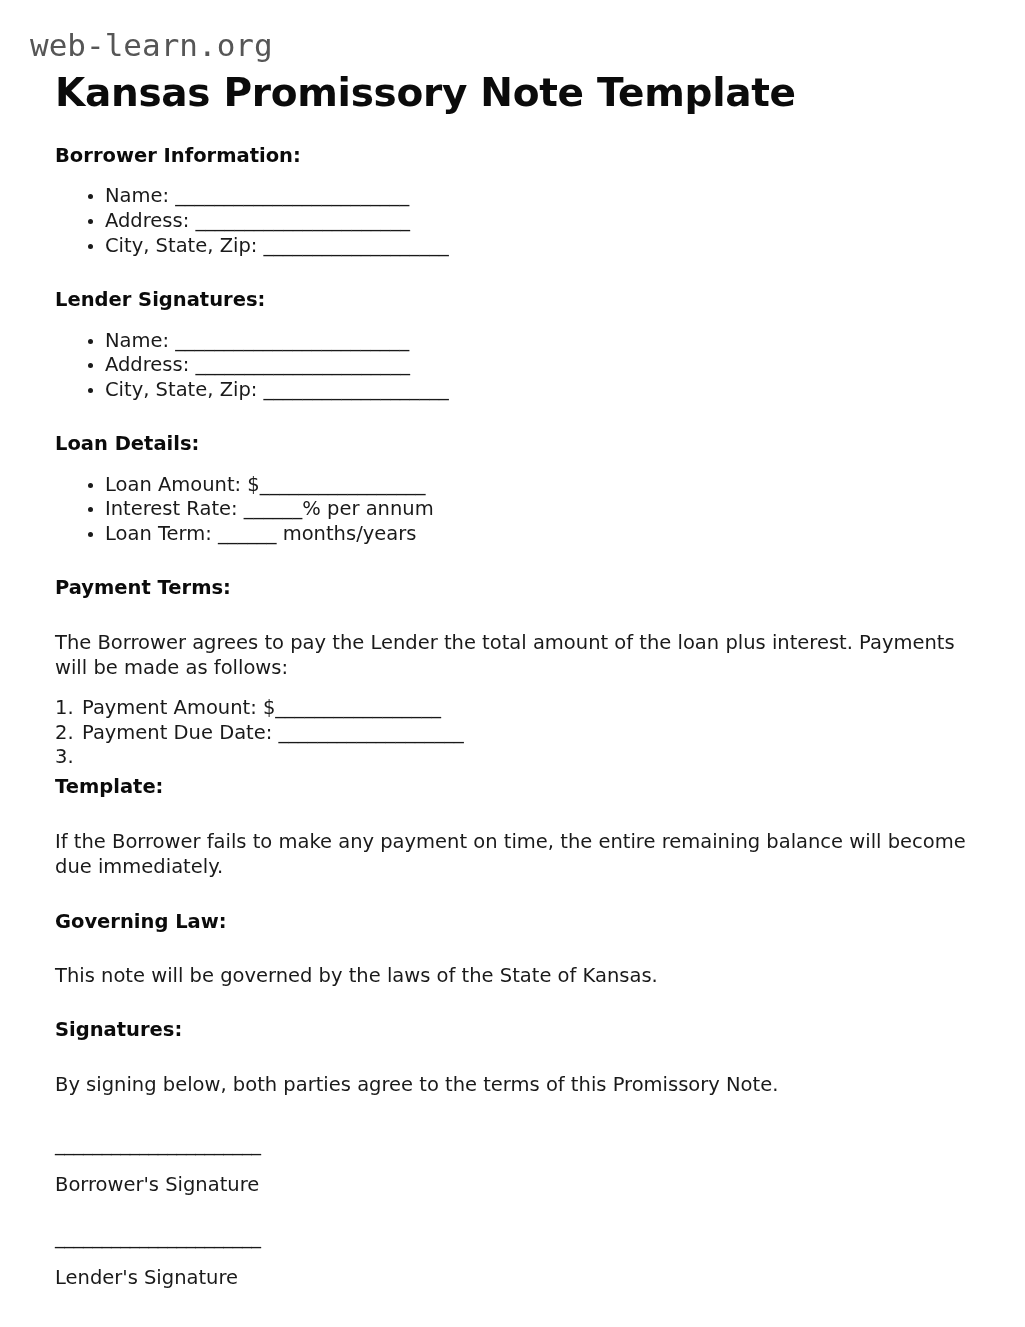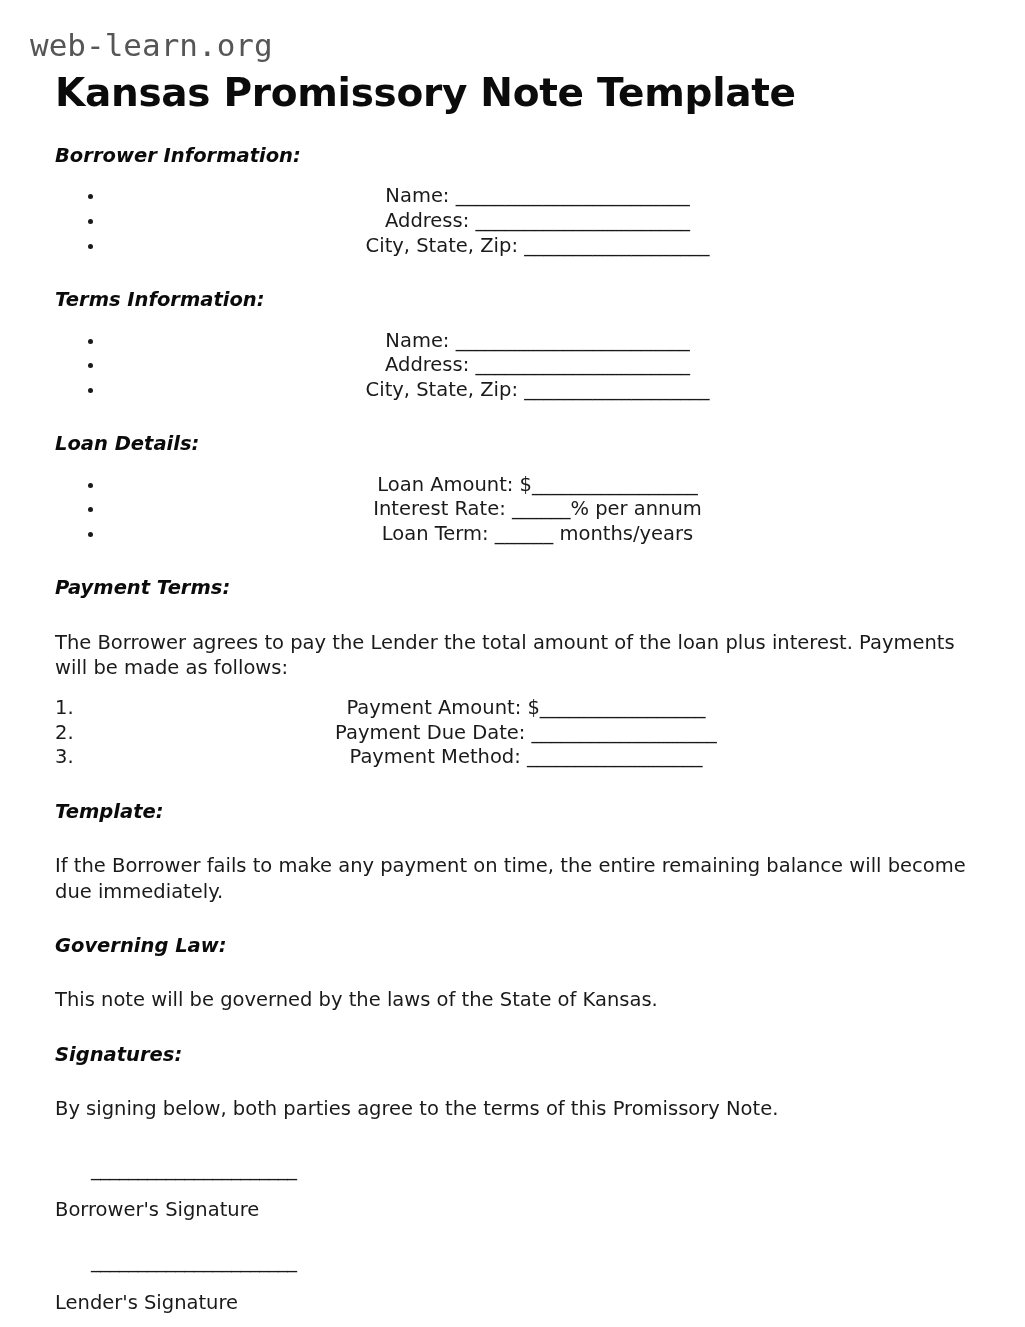--- a/index.html
+++ b/index.html
@@ -58,28 +58,26 @@
     margin: 29px 0 0 0;
     color: #1a1a1a;
   }
 
   .section-heading {
     font-size: 19.5px;
     font-weight: bold;
     line-height: 1.25;
     margin: 30px 0 0 0;
     color: #0b0b0b;
-    font-style: italic;
   }
 
   .list {
     margin: 16px 0 0 0;
     padding: 0;
     list-style: none;
-    text-align: center;
   }
   .list li {
     font-size: 19.5px;
     line-height: 1.26;
     color: #1a1a1a;
     position: relative;
     padding-left: 50px;
     white-space: nowrap;
   }
   .list.bulleted li::before {
@@ -107,21 +105,20 @@
 
   .sig-block {
     margin-top: 38px;
   }
   .sig-rule {
     font-size: 19.5px;
     line-height: 1.05;
     letter-spacing: -0.4px;
     color: #1a1a1a;
     white-space: nowrap;
-    margin-left: 36px;
   }
   .sig-label {
     font-size: 19.5px;
     line-height: 1.25;
     color: #1a1a1a;
     margin-top: 18px;
   }
   .sig-gap {
     height: 30px;
   }
@@ -138,21 +135,21 @@
     <h1 class="doc-title">Kansas Promissory Note Template</h1>
 
 
     <h2 class="section-heading">Borrower Information:</h2>
     <ul class="list bulleted">
       <li>Name: ________________________</li>
       <li>Address: ______________________</li>
       <li>City, State, Zip: ___________________</li>
     </ul>
 
-    <h2 class="section-heading">Terms Information:</h2>
+    <h2 class="section-heading">Lender Signatures:</h2>
     <ul class="list bulleted">
       <li>Name: ________________________</li>
       <li>Address: ______________________</li>
       <li>City, State, Zip: ___________________</li>
     </ul>
 
     <h2 class="section-heading">Loan Details:</h2>
     <ul class="list bulleted">
       <li>Loan Amount: $_________________</li>
       <li>Interest Rate: ______% per annum</li>
@@ -165,21 +162,20 @@
       <li>
         <span class="num">1.</span>
         <span>Payment Amount: $_________________</span>
       </li>
       <li>
         <span class="num">2.</span>
         <span>Payment Due Date: ___________________</span>
       </li>
       <li>
         <span class="num">3.</span>
-        <span>Payment Method: __________________</span>
       </li>
     </ol>
 
     <h2 class="section-heading">Template:</h2>
     <p class="para">If the Borrower fails to make any payment on time, the entire remaining balance will become due immediately.</p>
 
     <h2 class="section-heading">Governing Law:</h2>
     <p class="para">This note will be governed by the laws of the State of Kansas.</p>
 
     <h2 class="section-heading">Signatures:</h2>

